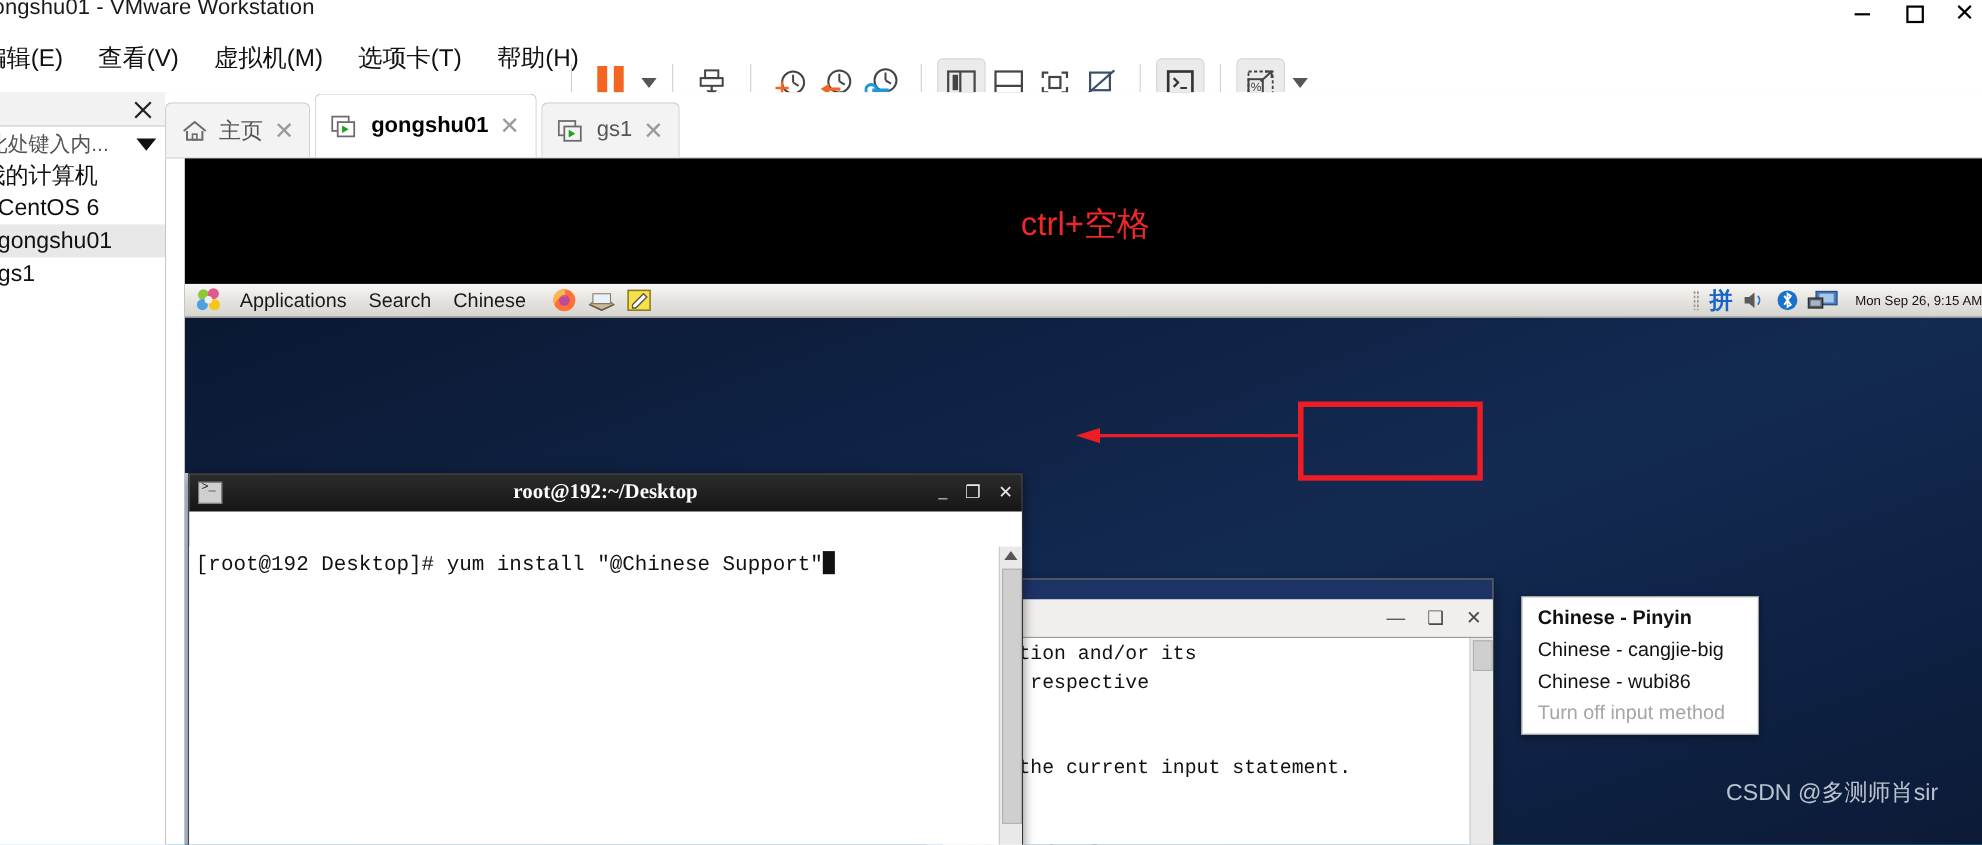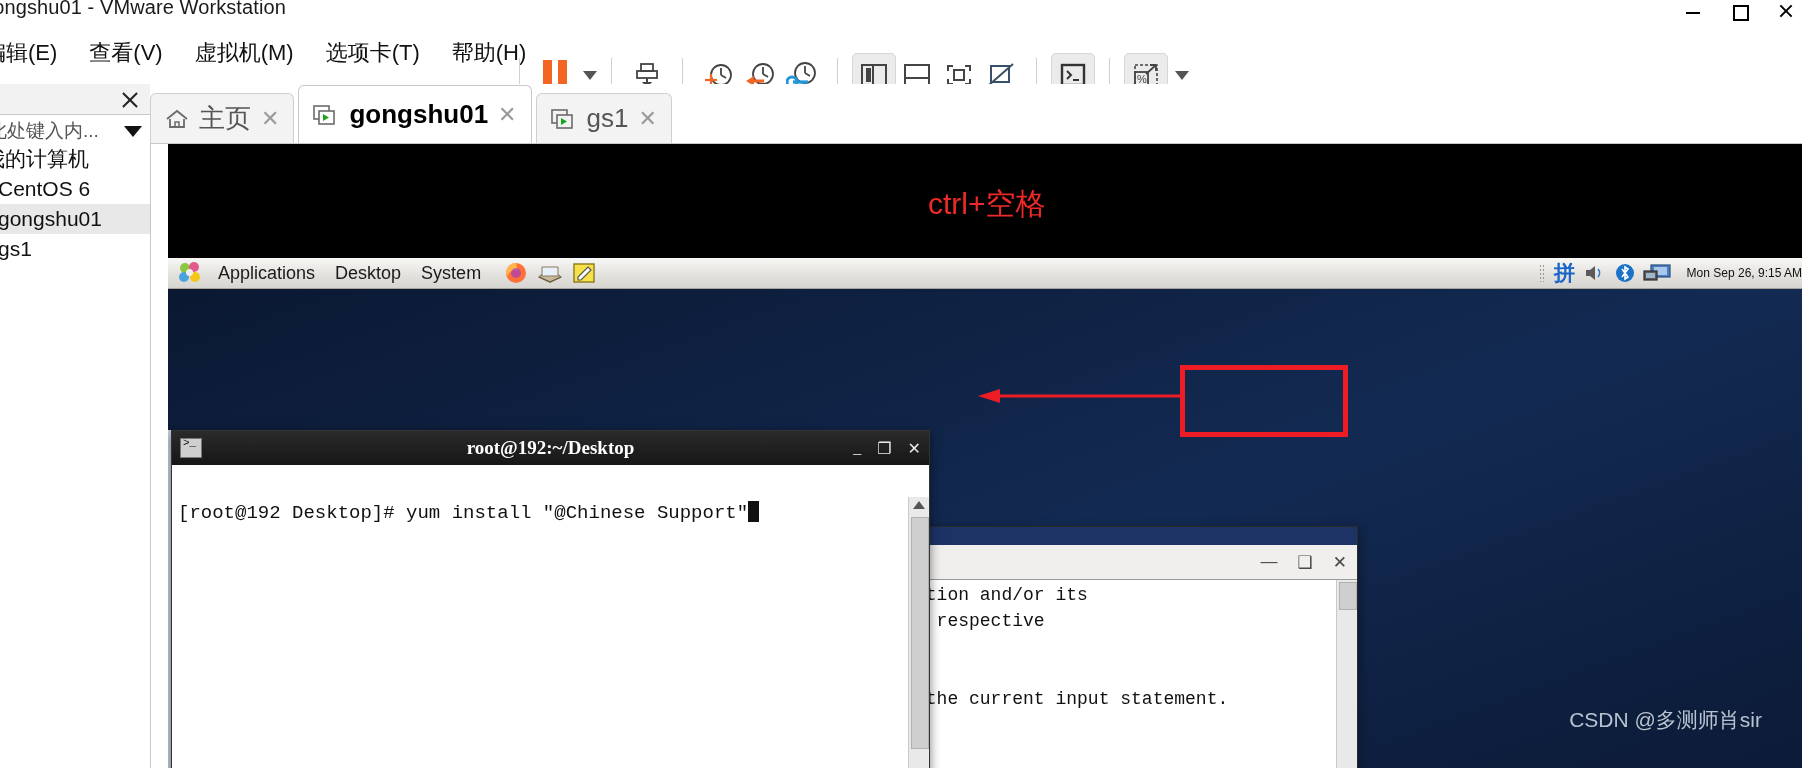--- a/index.html
+++ b/index.html
@@ -54,21 +54,21 @@
   #sb-search{position:absolute;left:0;top:30px;width:150px;height:30px;background:#fff;border-top:1px solid #c8c8c8;border-bottom:1px solid #c8c8c8;display:flex;align-items:center;}
   #sb-search-text{position:absolute;left:-12px;top:3px;font-size:19px;color:#555;white-space:nowrap;}
   #sb-search-caret{position:absolute;right:8px;top:11px;width:0;height:0;border-left:9px solid transparent;border-right:9px solid transparent;border-top:11px solid #111;}
 
   .tabs{position:absolute;left:150px;top:0;height:60px;display:flex;align-items:flex-end;
         border-bottom:1px solid #c8c8c8;width:1652px;box-sizing:border-box;background:#fff;}
   .tab{height:50px;display:flex;align-items:center;gap:10px;padding:0 14px;margin-right:4px;
        border:1px solid #cfcfcf;border-bottom:none;border-radius:6px 6px 0 0;background:#f3f3f3;
        box-sizing:border-box;cursor:default;}
   .tab.active{background:#fff;height:58px;border-color:#c8c8c8;position:relative;z-index:3;}
-  .tab-label{font-size:26px;color:#555;white-space:nowrap;}
+  .tab-label{font-size:20px;color:#555;white-space:nowrap;}
   .tab.active .tab-label{color:#000;font-weight:bold;}
   .tab-x{font-size:22px;color:#9a9a9a;line-height:1;cursor:pointer;}
   .ic-home{width:24px;height:22px;position:relative;}
   .ic-home svg{display:block;}
   .ic-vm{width:26px;height:22px;position:relative;}
 
   
   #vm-screen{left:168px;top:144px;width:1652px;height:624px;background:#000;overflow:hidden;}
   #ann-ctrl{position:absolute;left:760px;top:40px;font-size:30px;color:#ef2929;white-space:nowrap;}
 
@@ -337,22 +337,22 @@
       <span class="gp-ic" style="margin-left:10px;">
         <svg width="24" height="22" viewBox="0 0 24 22">
           <circle cx="7" cy="7" r="5" fill="#8dc63f"></circle>
             <circle cx="16" cy="6" r="5" fill="#e05b8c"></circle>
           <circle cx="6" cy="16" r="5" fill="#4aa3df"></circle>
             <circle cx="17" cy="16" r="5" fill="#f5c518"></circle>
           <circle cx="11.5" cy="11.5" r="3.5" fill="#f0efee"></circle>
         </svg>
       </span>
       <span class="gp-menu">Applications</span>
-      <span class="gp-menu">Desktop</span>
-      <span class="gp-menu">System</span>
+      <span class="gp-menu">Search</span>
+      <span class="gp-menu">Chinese</span>
       <span class="gp-ic" style="margin-left:12px;">
         <svg width="26" height="24" viewBox="0 0 26 24">
           <circle cx="13" cy="12" r="10" fill="#ff7139"></circle>
           <path d="M13 2a10 10 0 00-9 14c2-6 7-8 11-7-2-3-1-6-2-7z" fill="#ffb64a"></path>
           <circle cx="13" cy="12" r="5" fill="#8a2be2" opacity=".55"></circle>
         </svg>
       </span>
       <span class="gp-ic">
         <svg width="26" height="24" viewBox="0 0 26 24">
           <path d="M2 16l11-9 11 9-11 5z" fill="#c8b89a" stroke="#8a7a5e" stroke-width="1.2"></path>
@@ -436,20 +436,26 @@
       <div id="term-body">
         <div id="term-text"><span>[root@192 Desktop]# </span><span>yum install "@Chinese Support"</span><span class="blockcur"></span></div>
         <div id="term-scroll">
           <span class="ar up"></span>
           <div class="th"></div>
 
         </div>
       </div>
     </div>
 
+    <div id="ime-menu">
+      <div class="ime-item sel">Chinese - Pinyin</div>
+      <div class="ime-item">Chinese - cangjie-big</div>
+      <div class="ime-item">Chinese - wubi86</div>
+      <div class="ime-item dis">Turn off input method</div>
+    </div>
 
     <div id="watermark">CSDN @多测师肖sir</div>
 
     <div id="red-box"></div>
     <svg id="red-arrow" viewBox="0 0 210 16">
       <line x1="205" y1="8" x2="20" y2="8" stroke="#ee1c25" stroke-width="3"></line>
       <polygon points="0,8 22,1 22,15" fill="#ee1c25"></polygon>
     </svg>
   </div>
 </div>

